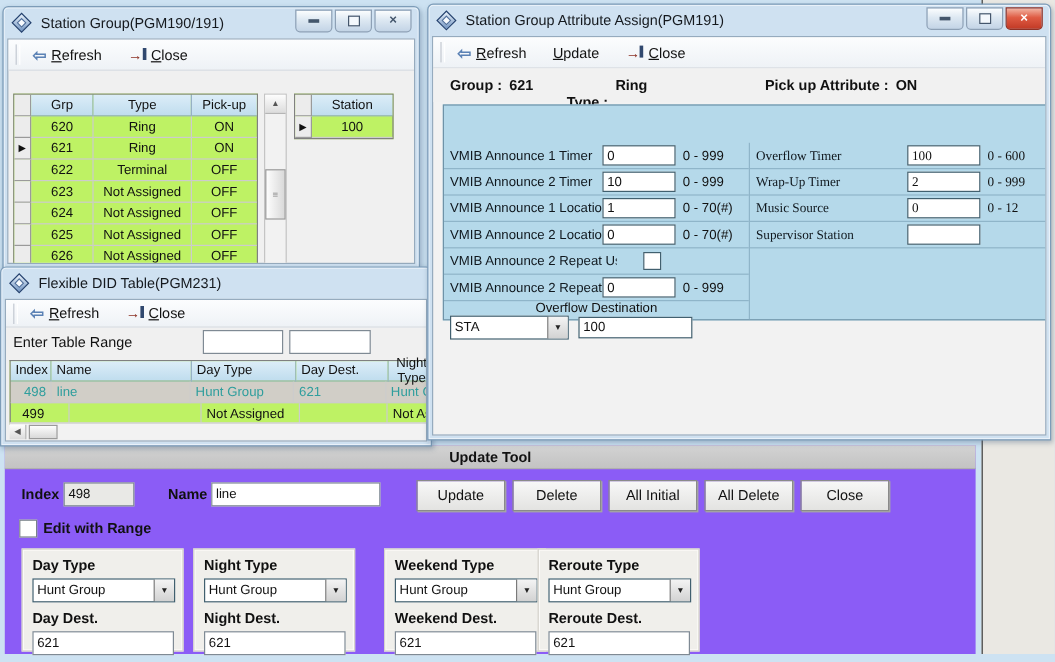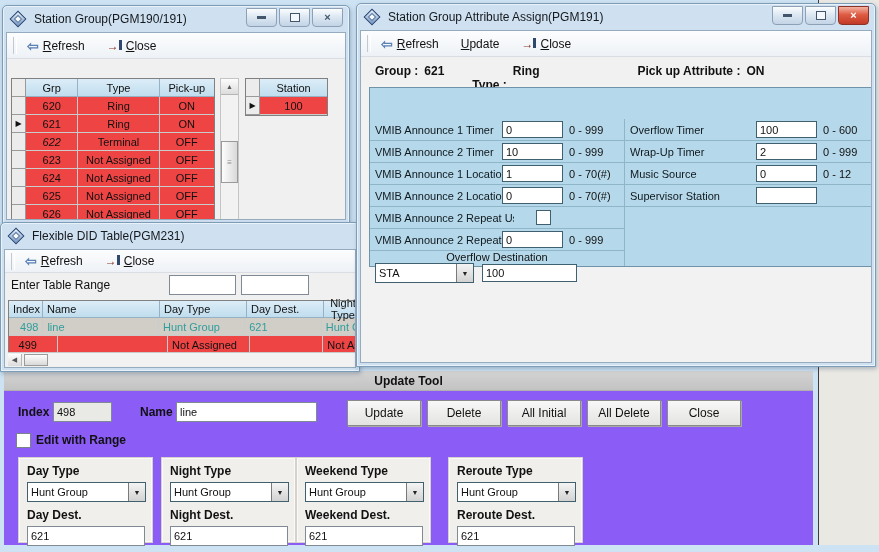--- a/index.html
+++ b/index.html
@@ -32,21 +32,21 @@
     display:flex;align-items:center;padding-left:4px;}
   .tb-handle{width:2px;height:17px;border-left:1px solid #c3c9d1;border-right:1px solid #ffffff;margin:0 7px 0 2px;}
   .tb-item{display:flex;align-items:center;margin-right:16px;padding:2px 3px;}
   .tb-ic{margin-right:4px;line-height:1;}
   .ic-refresh{color:#5b82b5;font-size:14px;font-weight:bold;}
   .ic-close-arrow{color:#8a2f22;font-size:12px;font-weight:bold;letter-spacing:-1px;}
   .ic-close-bar{display:inline-block;width:3px;height:10px;background:#30486e;margin-left:1px;}
   .ul-first{display:inline-block;}
   .ul-first::first-letter{text-decoration:underline;}
   
-  .grid{position:absolute;background:#ef4444;border:1px solid #808080;}
+  .grid{position:absolute;background:#bef264;border:1px solid #808080;}
   .trow,.thead{display:flex;}
   .thead .hc{background:linear-gradient(#dcedf8,#c0ddee);border-right:1px solid #96b1c4;border-bottom:1px solid #96b1c4;
     text-align:center;font-size:11px;display:flex;align-items:center;justify-content:center;height:17px;}
   .cell{border-right:1px solid #cccccc;border-bottom:1px solid #cccccc;font-size:11px;height:17px;
     display:flex;align-items:center;justify-content:center;overflow:hidden;white-space:nowrap;}
   .cell.left{justify-content:flex-start;padding-left:4px;}
   .mcell{background:#ececec;border-right:1px solid #9a9a9a;border-bottom:1px solid #9a9a9a;width:13px;flex:0 0 13px;
     display:flex;align-items:center;justify-content:center;font-size:8px;color:#111;height:17px;}
   
   .vsb{position:absolute;width:17px;background:#f2f2f2;border:1px solid #c4c4c4;}
@@ -56,21 +56,21 @@
     display:flex;align-items:center;justify-content:center;color:#8a8a8a;font-size:8px;}
   .hsb{position:absolute;height:13px;background:#f2f2f2;border-top:1px solid #c9c9c9;display:flex;align-items:center;}
   .hsb .sb-left{width:13px;height:12px;background:linear-gradient(#fdfdfd,#dcdcdc);border-right:1px solid #b5b5b5;
     display:flex;align-items:center;justify-content:center;font-size:7px;color:#555;}
   .hsb .h-thumb{width:22px;height:10px;margin-left:2px;background:linear-gradient(#fdfdfd,#d9d9d9);border:1px solid #9a9a9a;}
   
   .info-bar{height:28px;display:flex;align-items:center;background:#f1f1f1;font-weight:bold;font-size:12px;}
   .form-panel{position:absolute;left:8px;top:56px;width:502px;height:178px;background:#b5d9ea;border:1px solid #6f93a8;display:flex;}
   .fcol{display:flex;flex-direction:column;margin-top:31px;}
   .fcol-left{width:254px;flex:0 0 254px;}
-  .fcol-right{flex:1;border-left:1px solid #8fb5c9;}
+  .fcol-right{flex:1;border-left:1px solid #8fb5c9;font-family:Liberation Serif, serif;}
   .frow{display:flex;align-items:center;height:21px;border-bottom:1px solid #8fb5c9;padding:0 3px 0 5px;flex:0 0 auto;}
   .flabel{flex:1;font-size:11px;color:#10181e;white-space:nowrap;overflow:hidden;}
   .finput{width:56px;flex:0 0 56px;height:15px;background:#fff;border:1px solid #41606f;font-size:11px;
     display:flex;align-items:center;padding-left:3px;}
   .frange{width:52px;flex:0 0 52px;font-size:11px;padding-left:6px;white-space:nowrap;}
   .fcol-right .frange{width:46px;flex:0 0 46px;}
   .fcheck{width:13px;height:13px;background:#fff;border:1px solid #41606f;margin:0 70px 0 22px;}
   .od-header{height:19px;display:flex;align-items:center;justify-content:center;font-size:11px;border-bottom:0;}
   .od-row{display:flex;align-items:center;height:25px;padding-left:5px;}
   .combo{height:18px;background:#fff;border:1px solid #41606f;display:flex;align-items:stretch;font-size:11px;}
@@ -144,21 +144,21 @@
       <div class="trow">
         <div class="mcell">
             <span>▶</span>
           </div>
         <div class="cell" style="width:52px;">621</div>
         <div class="cell" style="width:81px;">Ring</div>
         <div class="cell" style="width:55px;border-right:0;">ON</div>
       </div>
       <div class="trow">
         <div class="mcell"></div>
-        <div class="cell" style="width:52px;font-style:italic;">622</div>
+        <div class="cell" style="width:52px;">622</div>
         <div class="cell" style="width:81px;">Terminal</div>
         <div class="cell" style="width:55px;border-right:0;">OFF</div>
       </div>
       <div class="trow">
         <div class="mcell"></div>
         <div class="cell" style="width:52px;">623</div>
         <div class="cell" style="width:81px;">Not Assigned</div>
         <div class="cell" style="width:55px;border-right:0;">OFF</div>
       </div>
       <div class="trow">
@@ -393,21 +393,21 @@
   </div>
   <div class="gbox" style="left:157px;">
     <div class="bold-label">Night Type</div>
     <div class="combo gsel">
       <span class="cb-text">Hunt Group</span>
       <span class="cb-btn">▼</span>
     </div>
     <div class="bold-label gdest-label">Night Dest.</div>
     <div class="tinput ginput">621</div>
   </div>
-  <div class="gbox" style="left:292px;">
+  <div class="gbox" style="left:316px;">
     <div class="bold-label">Weekend Type</div>
     <div class="combo gsel">
       <span class="cb-text">Hunt Group</span>
       <span class="cb-btn">▼</span>
     </div>
     <div class="bold-label gdest-label">Weekend Dest.</div>
     <div class="tinput ginput">621</div>
   </div>
   <div class="gbox" style="left:444px;">
     <div class="bold-label">Reroute Type</div>

